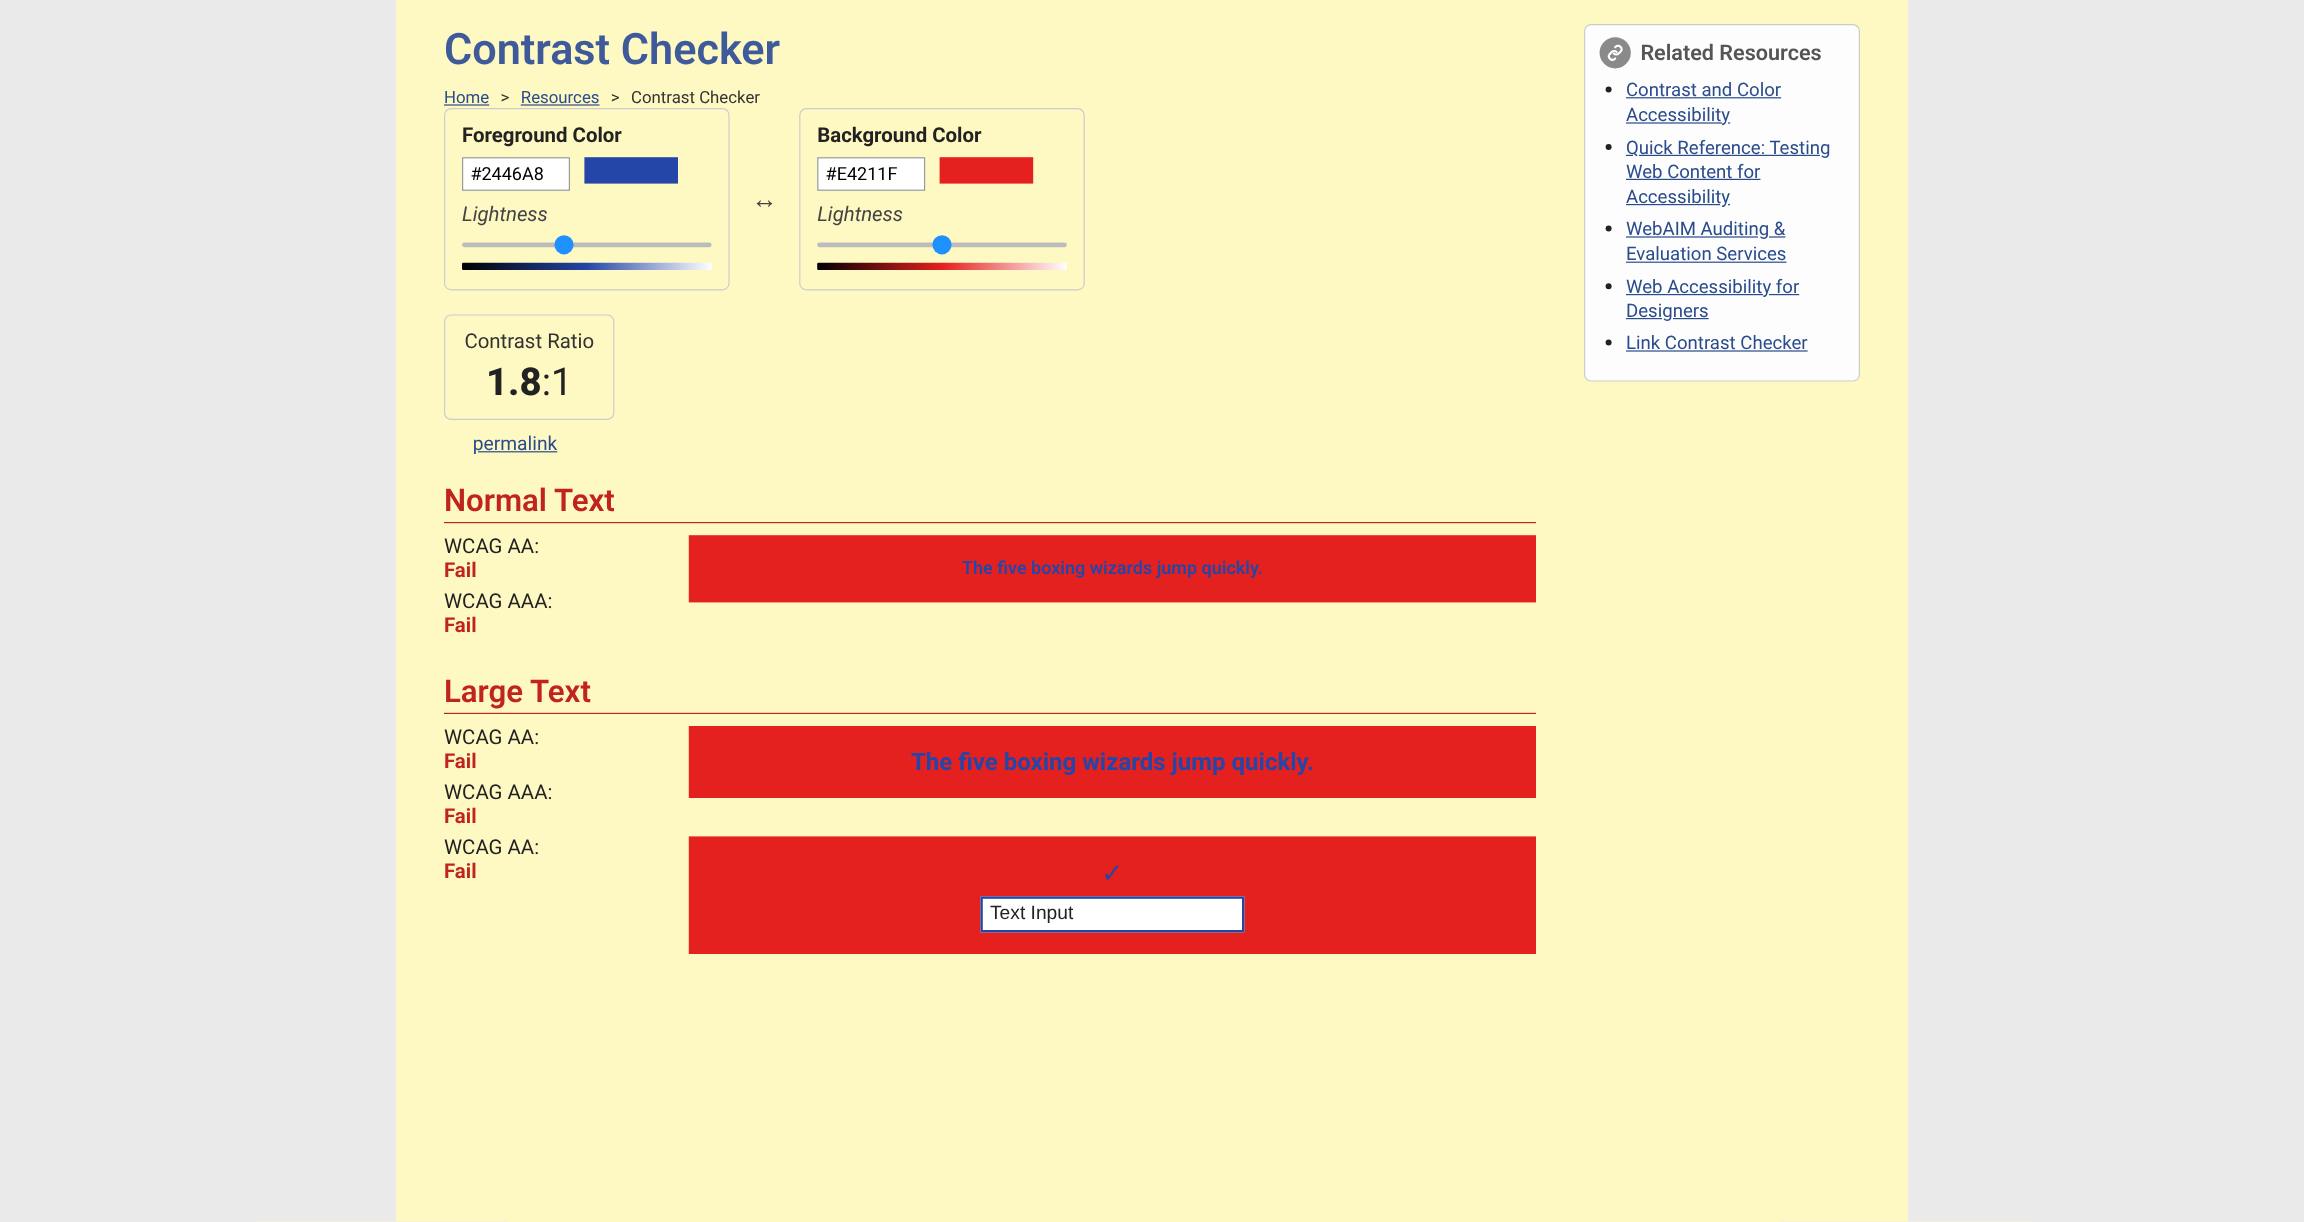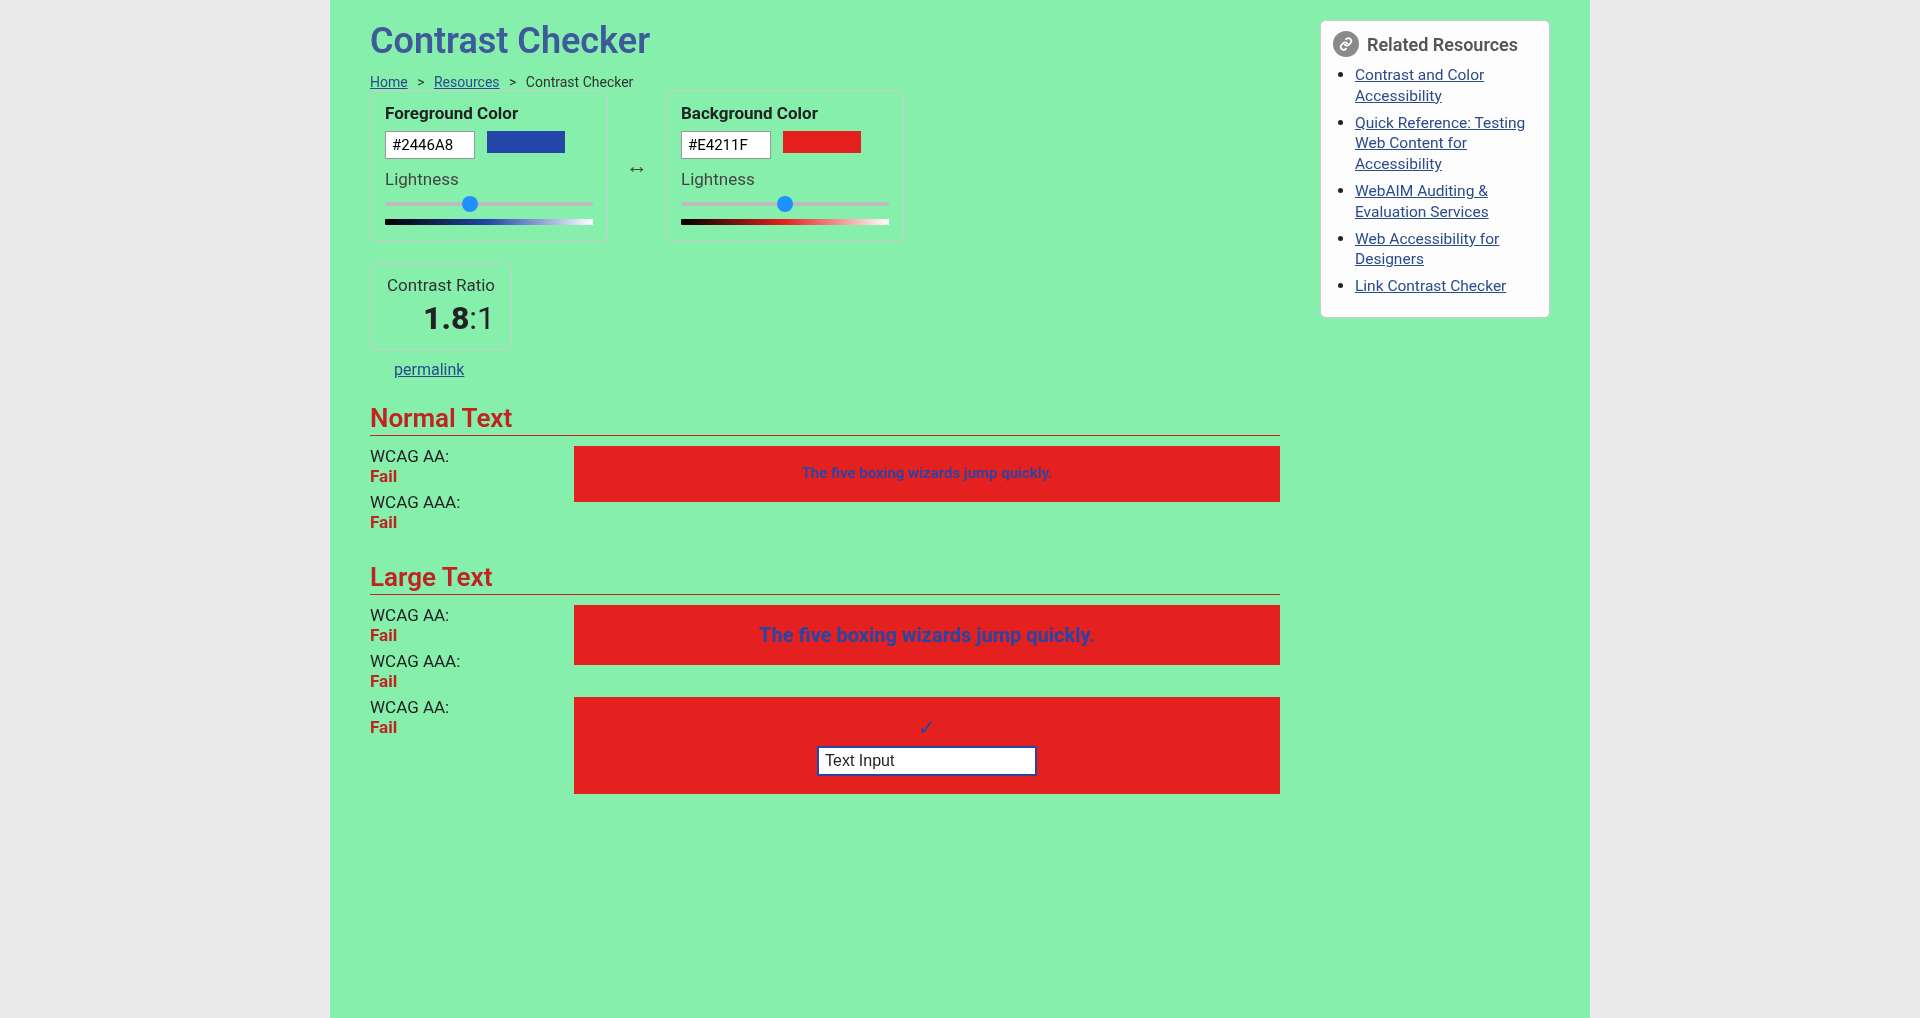--- a/index.html
+++ b/index.html
@@ -4,21 +4,21 @@
 <style>
   * { box-sizing: border-box; margin: 0; padding: 0; }
   body {
     font-family: -apple-system, BlinkMacSystemFont, "Segoe UI", Roboto, Helvetica, Arial, sans-serif;
     background: #eaeaea;
     color: #222;
   }
   .page-outer {
     width: 1260px;
     margin: 0 auto;
-    background: #86efac;
+    background: #fef9c3;
     min-height: 100vh;
     padding: 20px 0 60px 0;
     position: relative;
   }
   .main-content {
     display: flex;
     padding: 0 40px;
     gap: 40px;
   }
   .left-col { flex: 1; }
@@ -69,20 +69,21 @@
     font-family: inherit;
   }
   .swatch {
     width: 78px;
     height: 22px;
   }
   .lightness-label {
     font-size: 17px;
     color: #444;
     margin-bottom: 6px;
+    font-style: italic;
   }
   .slider-wrap { position: relative; }
   input[type=range] {
     width: 100%;
     margin: 0;
     -webkit-appearance: none;
     background: transparent;
     height: 18px;
   }
   input[type=range]::-webkit-slider-runnable-track {
@@ -126,21 +127,20 @@
     border-radius: 6px;
     padding: 12px 16px;
     display: inline-block;
     text-align: center;
     margin-bottom: 6px;
   }
   .ratio-label { font-size: 17px; color: #333; }
   .ratio-value {
     font-size: 32px;
     margin-top: 4px;
-    text-align: right;
   }
   .ratio-value .bold { font-weight: 800; }
   .permalink {
     display: block;
     margin-top: 4px;
     margin-left: 24px;
     color: #2a4b8c;
     text-decoration: underline;
     font-size: 16px;
   }

